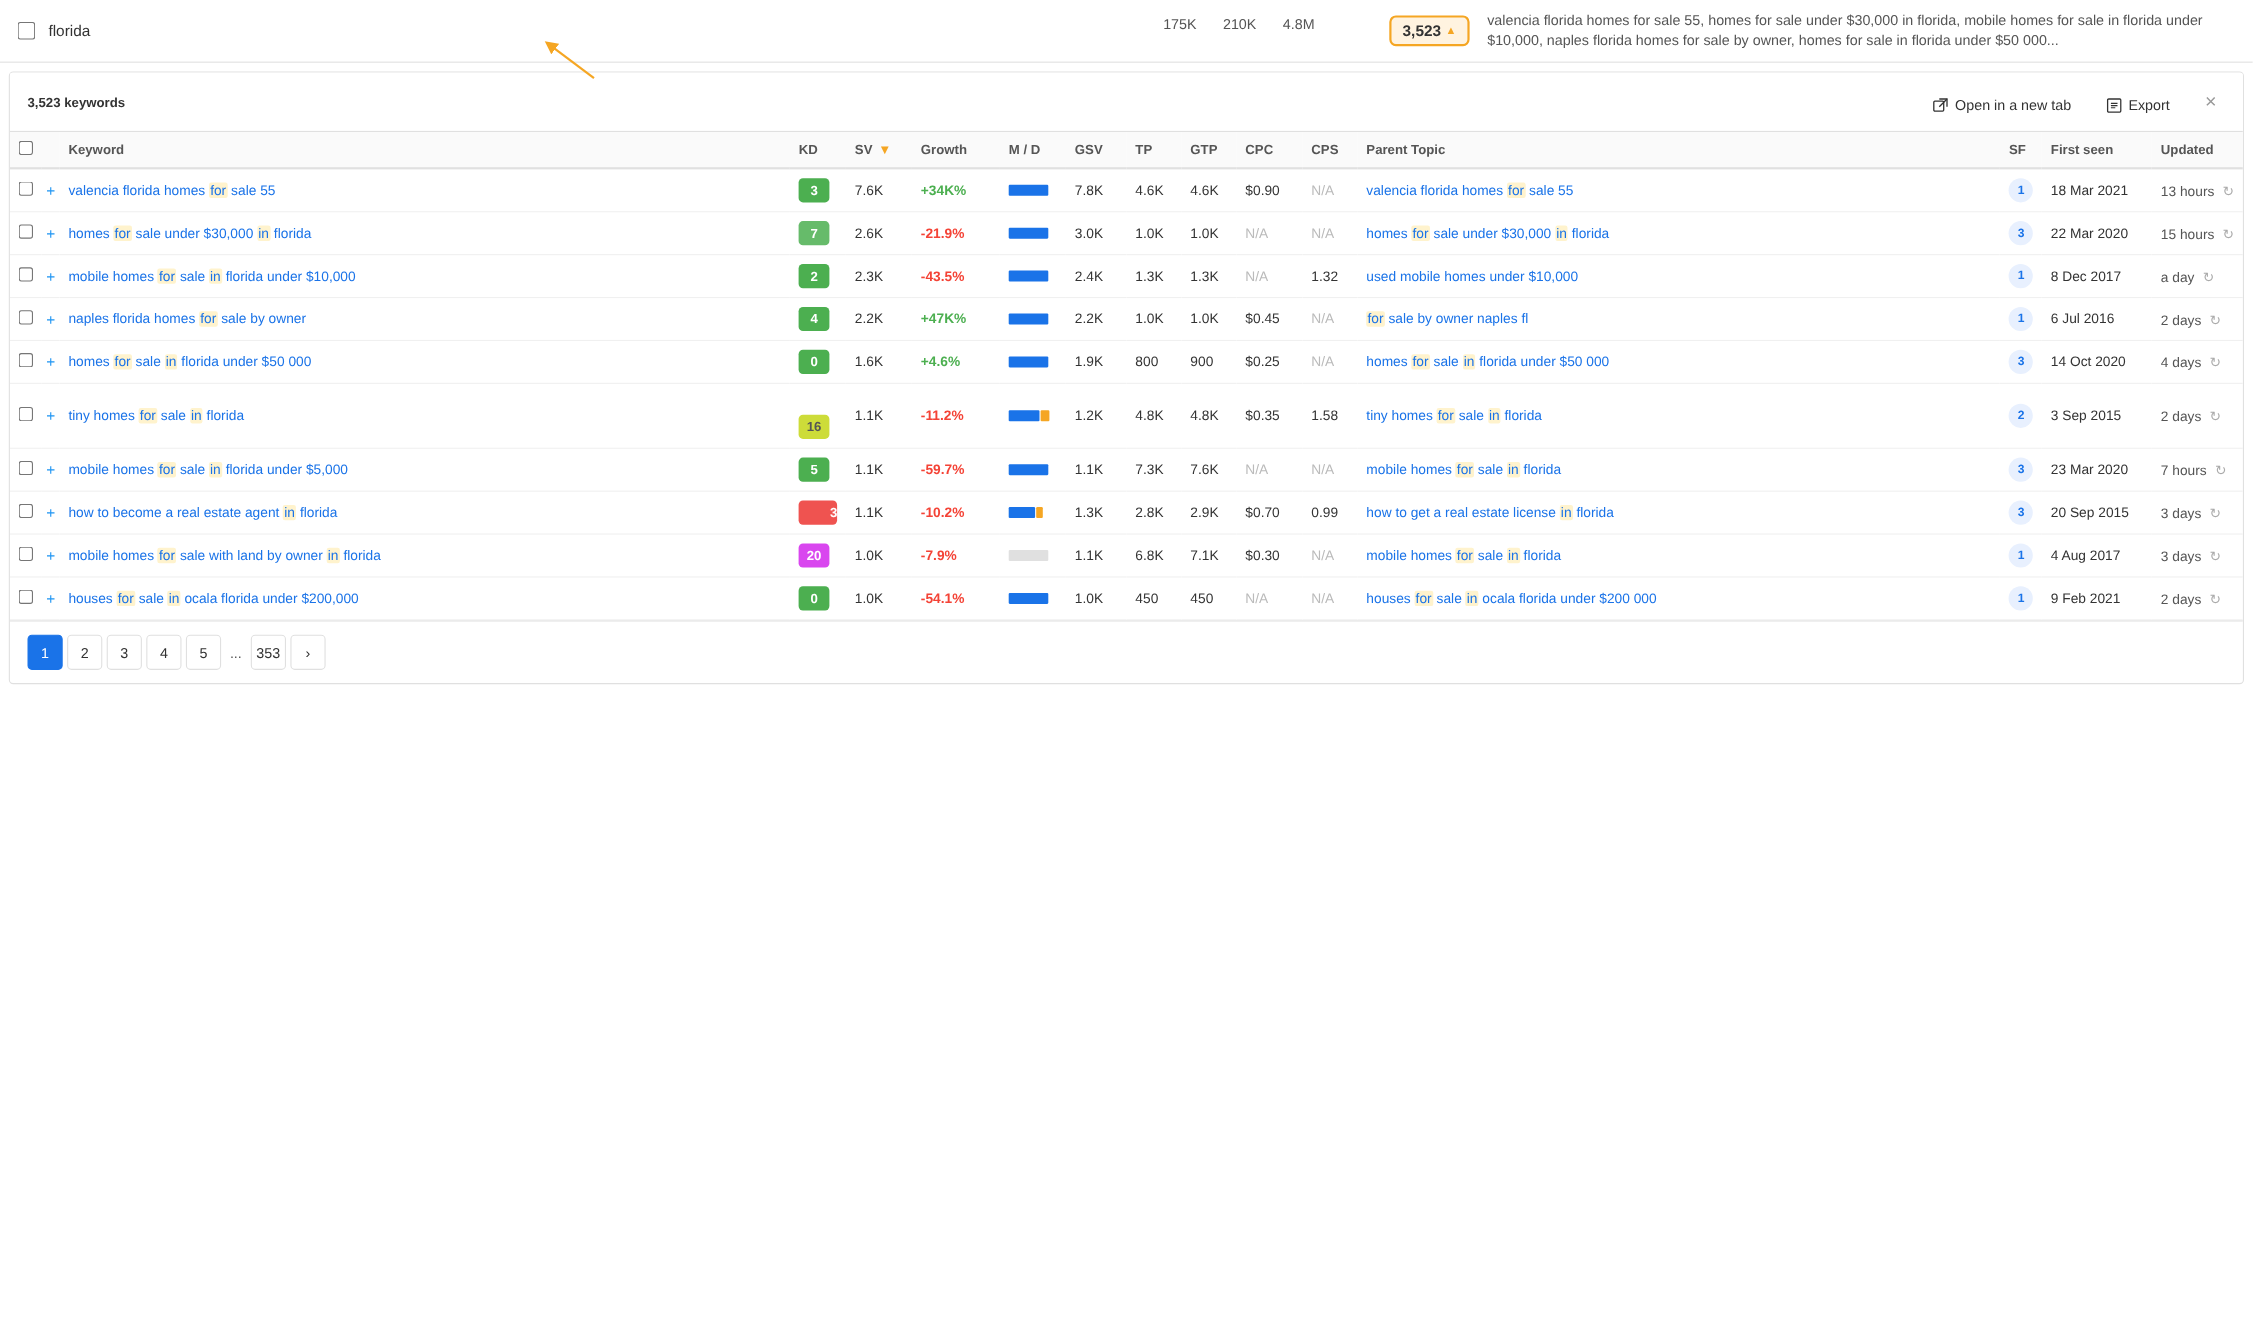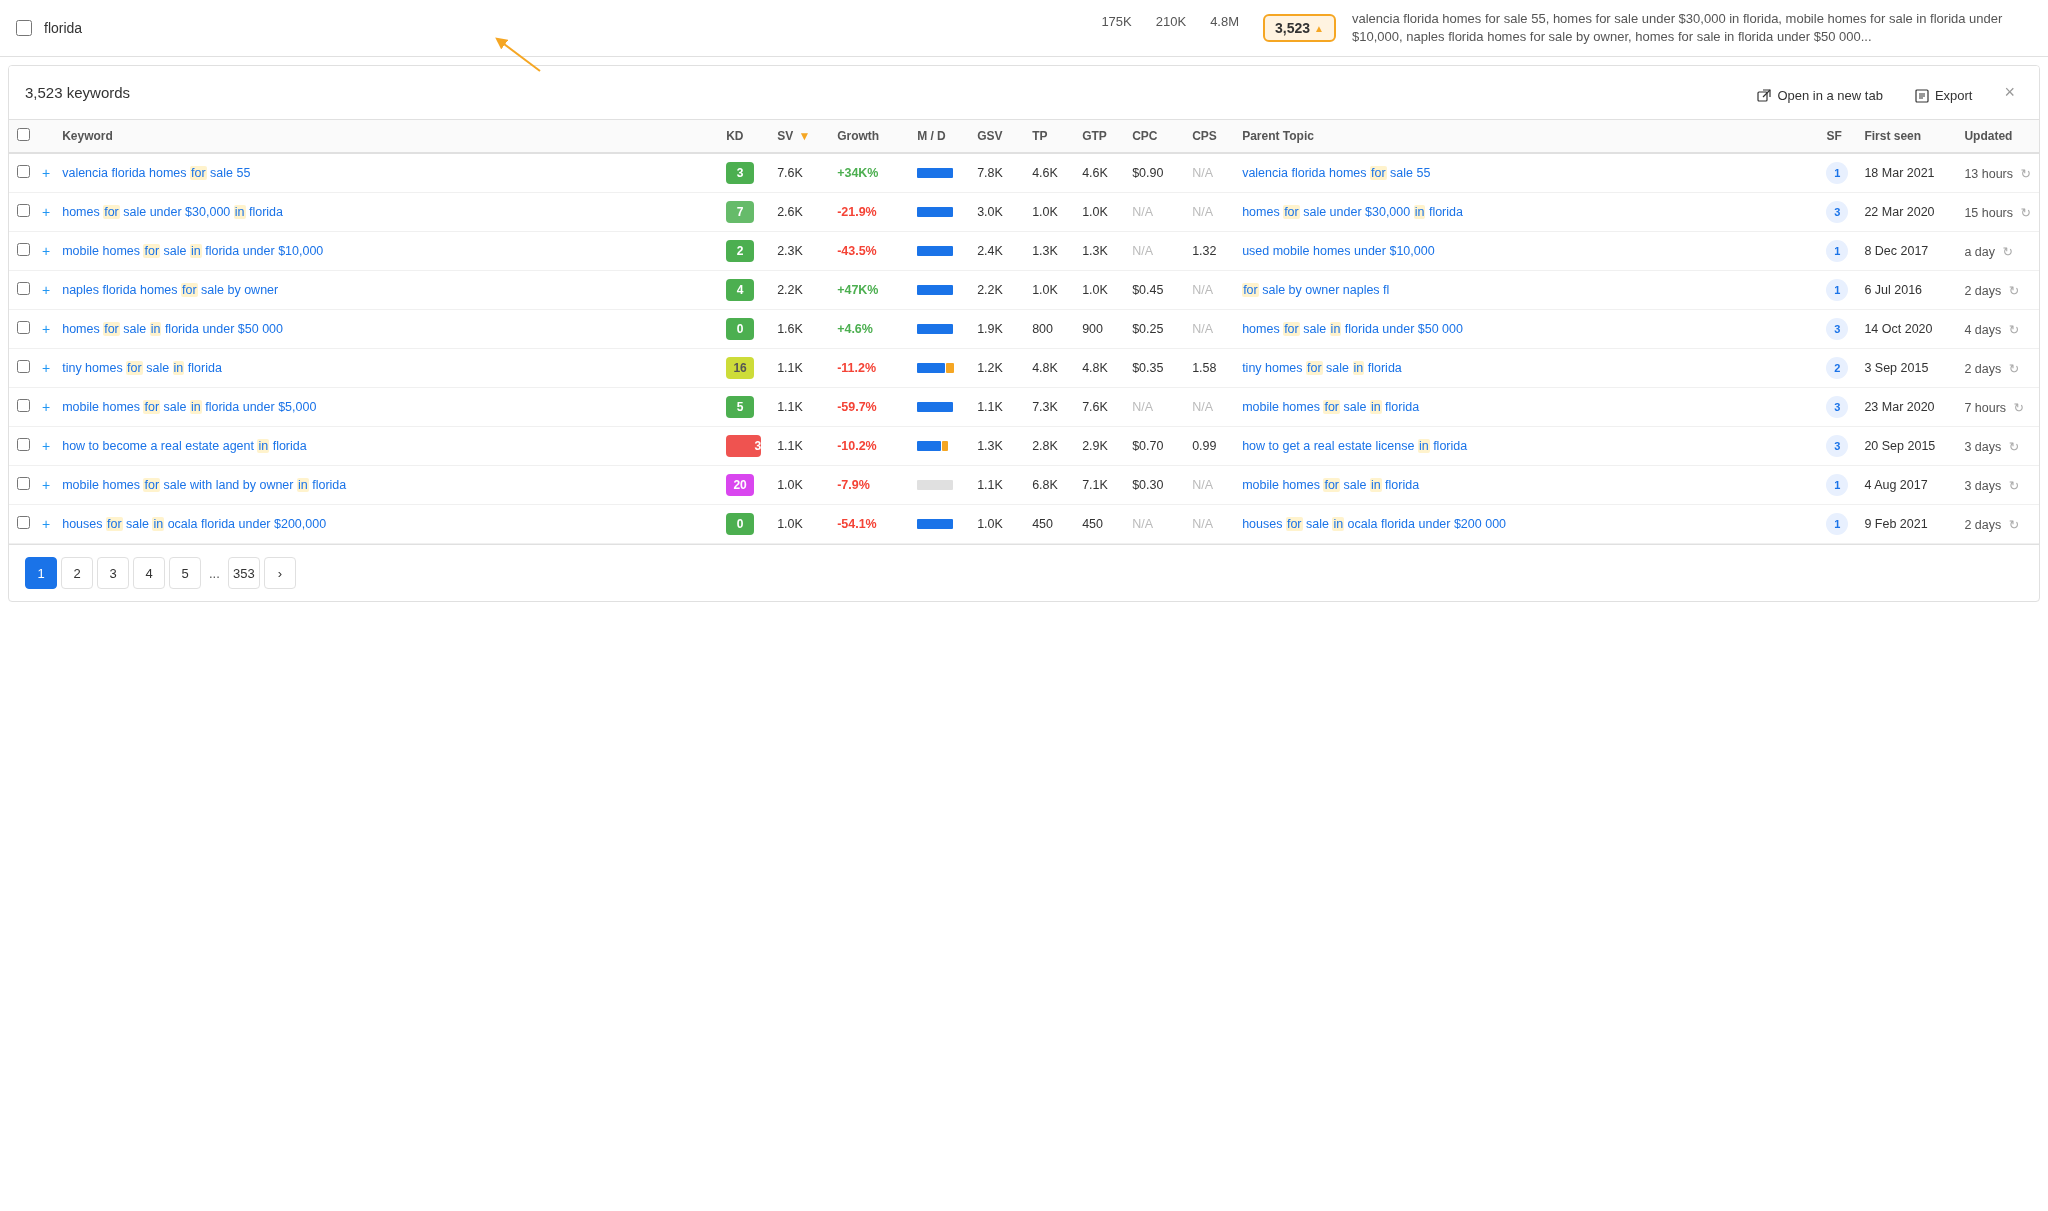--- a/index.html
+++ b/index.html
@@ -9,40 +9,40 @@
       display: flex; align-items: center; padding: 10px 16px;
       border-bottom: 1px solid #e0e0e0; background: #fff;
       position: relative;
     }
     .top-row .checkbox { width: 16px; height: 16px; margin-right: 12px; }
     .top-row .keyword-name { font-size: 14px; color: #333; min-width: 120px; }
     .top-row .metrics { display: flex; gap: 24px; margin-left: auto; align-items: flex-start; font-size: 13px; color: #555; }
     .top-row .highlighted-metric {
       background: #fff3e0; border: 2px solid #f5a623; border-radius: 6px;
       padding: 4px 10px; font-weight: 600; color: #333; font-size: 14px;
-      display: flex; align-items: center; gap: 4px;
+      display: flex; align-items: center; gap: 4px; margin-left: 44px;
     }
     .top-row .highlighted-metric .arrow-up { color: #f5a623; font-size: 10px; }
     .top-row .related-text { margin-left: 16px; color: #555; font-size: 13px; max-width: 680px; line-height: 1.4; }
 
     .arrow-annotation {
       position: absolute; left: 490px; top: 36px;
       width: 60px; height: 40px; pointer-events: none;
     }
 
     .panel {
       border: 1px solid #e0e0e0; border-radius: 4px; margin: 8px;
       overflow: hidden;
     }
 
     .panel-header {
       display: flex; align-items: center; padding: 12px 16px;
       border-bottom: 1px solid #e0e0e0; background: #fff;
     }
-    .panel-title { font-size: 15px; font-weight: 400; flex: 1; }
+    .panel-title { font-size: 12px; font-weight: 700; flex: 1; }
     .panel-actions { display: flex; align-items: flex-end; gap: 16px; }
     .panel-action-btn {
       display: flex; align-items: center; gap: 6px;
       font-size: 13px; color: #333; cursor: pointer; border: none; background: none;
       padding: 4px 8px;
     }
     .close-btn { font-size: 18px; color: #999; cursor: pointer; border: none; background: none; padding: 4px 8px; }
 
     .table-container { overflow-x: auto; }
 
@@ -337,21 +337,21 @@
       4 days <span class="refresh-icon">↻</span>
     </td>
   </tr>
           <tr>
     <td class="td-checkbox"><input type="checkbox" style=""></td>
     <td class="td-add"><span style="cursor:pointer;color:#2196f3;font-size:14px;">+</span></td>
     <td style="min-width:200px;max-width:250px;">
       <a href="#" class="keyword-link">tiny homes <span class="keyword-highlight">for</span> sale <span class="keyword-highlight">in</span> florida</a>
     </td>
     <td>
-      <span class="kd-badge" style="background:#cddc39;color:#555;">16</span>
+      <span class="kd-badge" style="background:#cddc39;color:#555;margin-top:20px;">16</span>
     </td>
     <td><span class="sv-val">1.1K</span></td>
     <td>
       <span class="growth-neg">-11.2%</span>
     </td>
     <td>
               <div style="display:flex;gap:1px;height:10px;">
                 <div style="width:28px;background:#1a73e8;border-radius:1px;height:10px;"></div>
                 <div style="width:8px;background:#f5a623;border-radius:1px;height:10px;"></div>
               </div>

